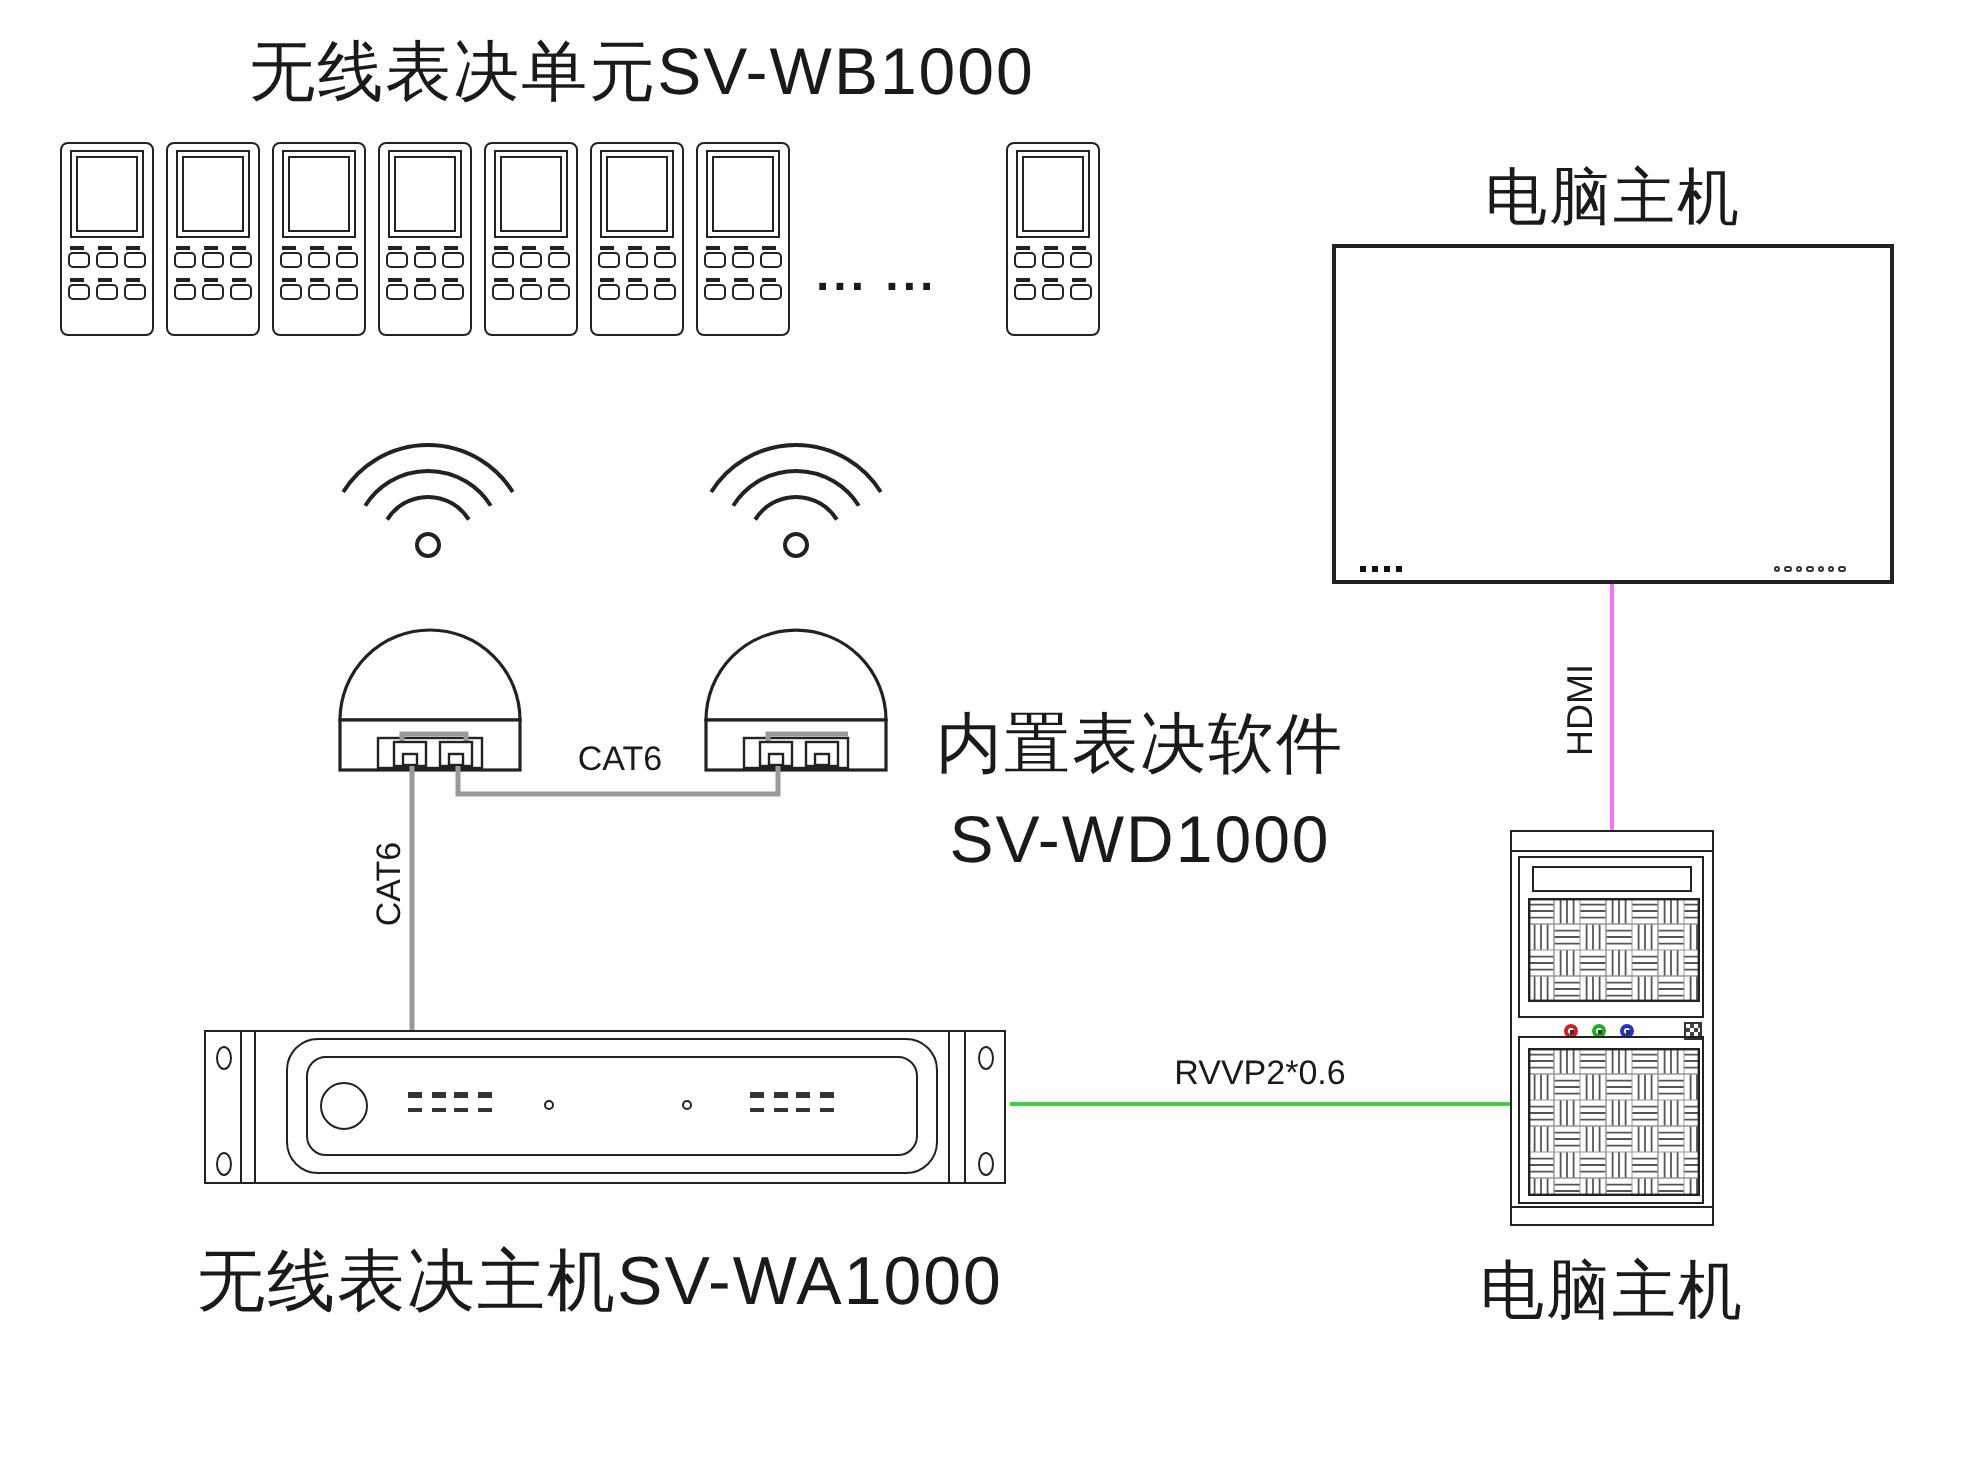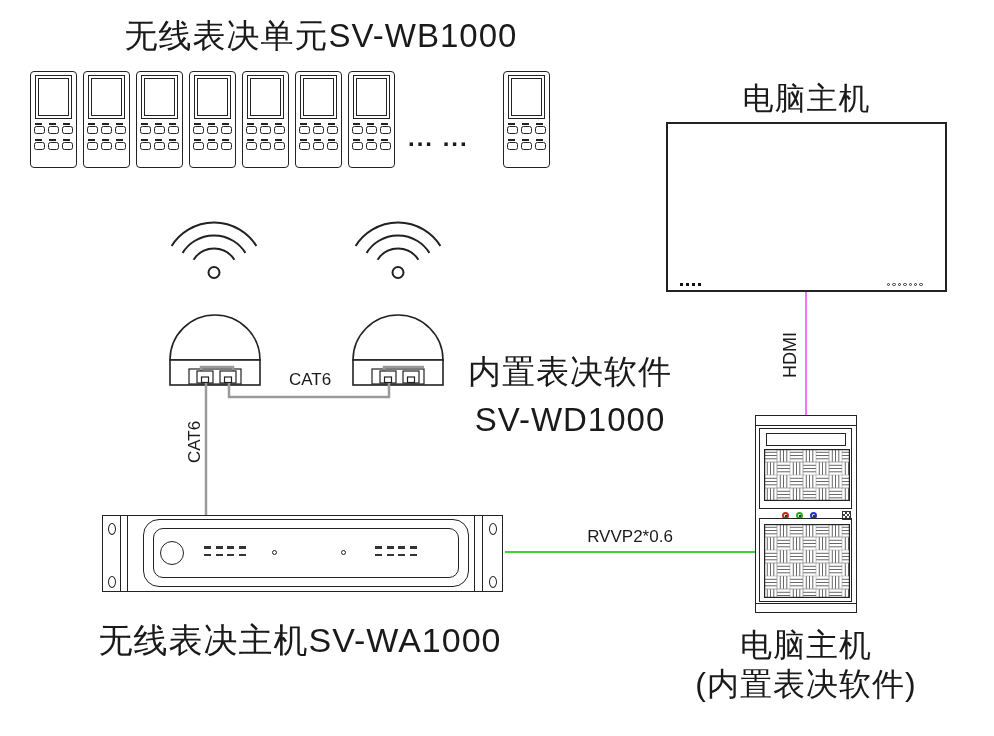--- a/index.html
+++ b/index.html
@@ -345,16 +345,15 @@
           </g>
         </pattern>
       </defs>
       <rect x="0.6" y="0.6" width="84.8" height="72.8" fill="url(#bw2)" stroke="#222" stroke-width="1.2"></rect>
     </svg>
     <div class="thline" style="top:187px;"></div>
   </div>
 
   <div class="lbl big" style="left:655px;top:626px;width:302px;font-size:32px;line-height:39px;">
     <div>电脑主机</div>
-    <div>(内置表决软件)</div>
   </div>
 
 </div>
 
 </body></html>

